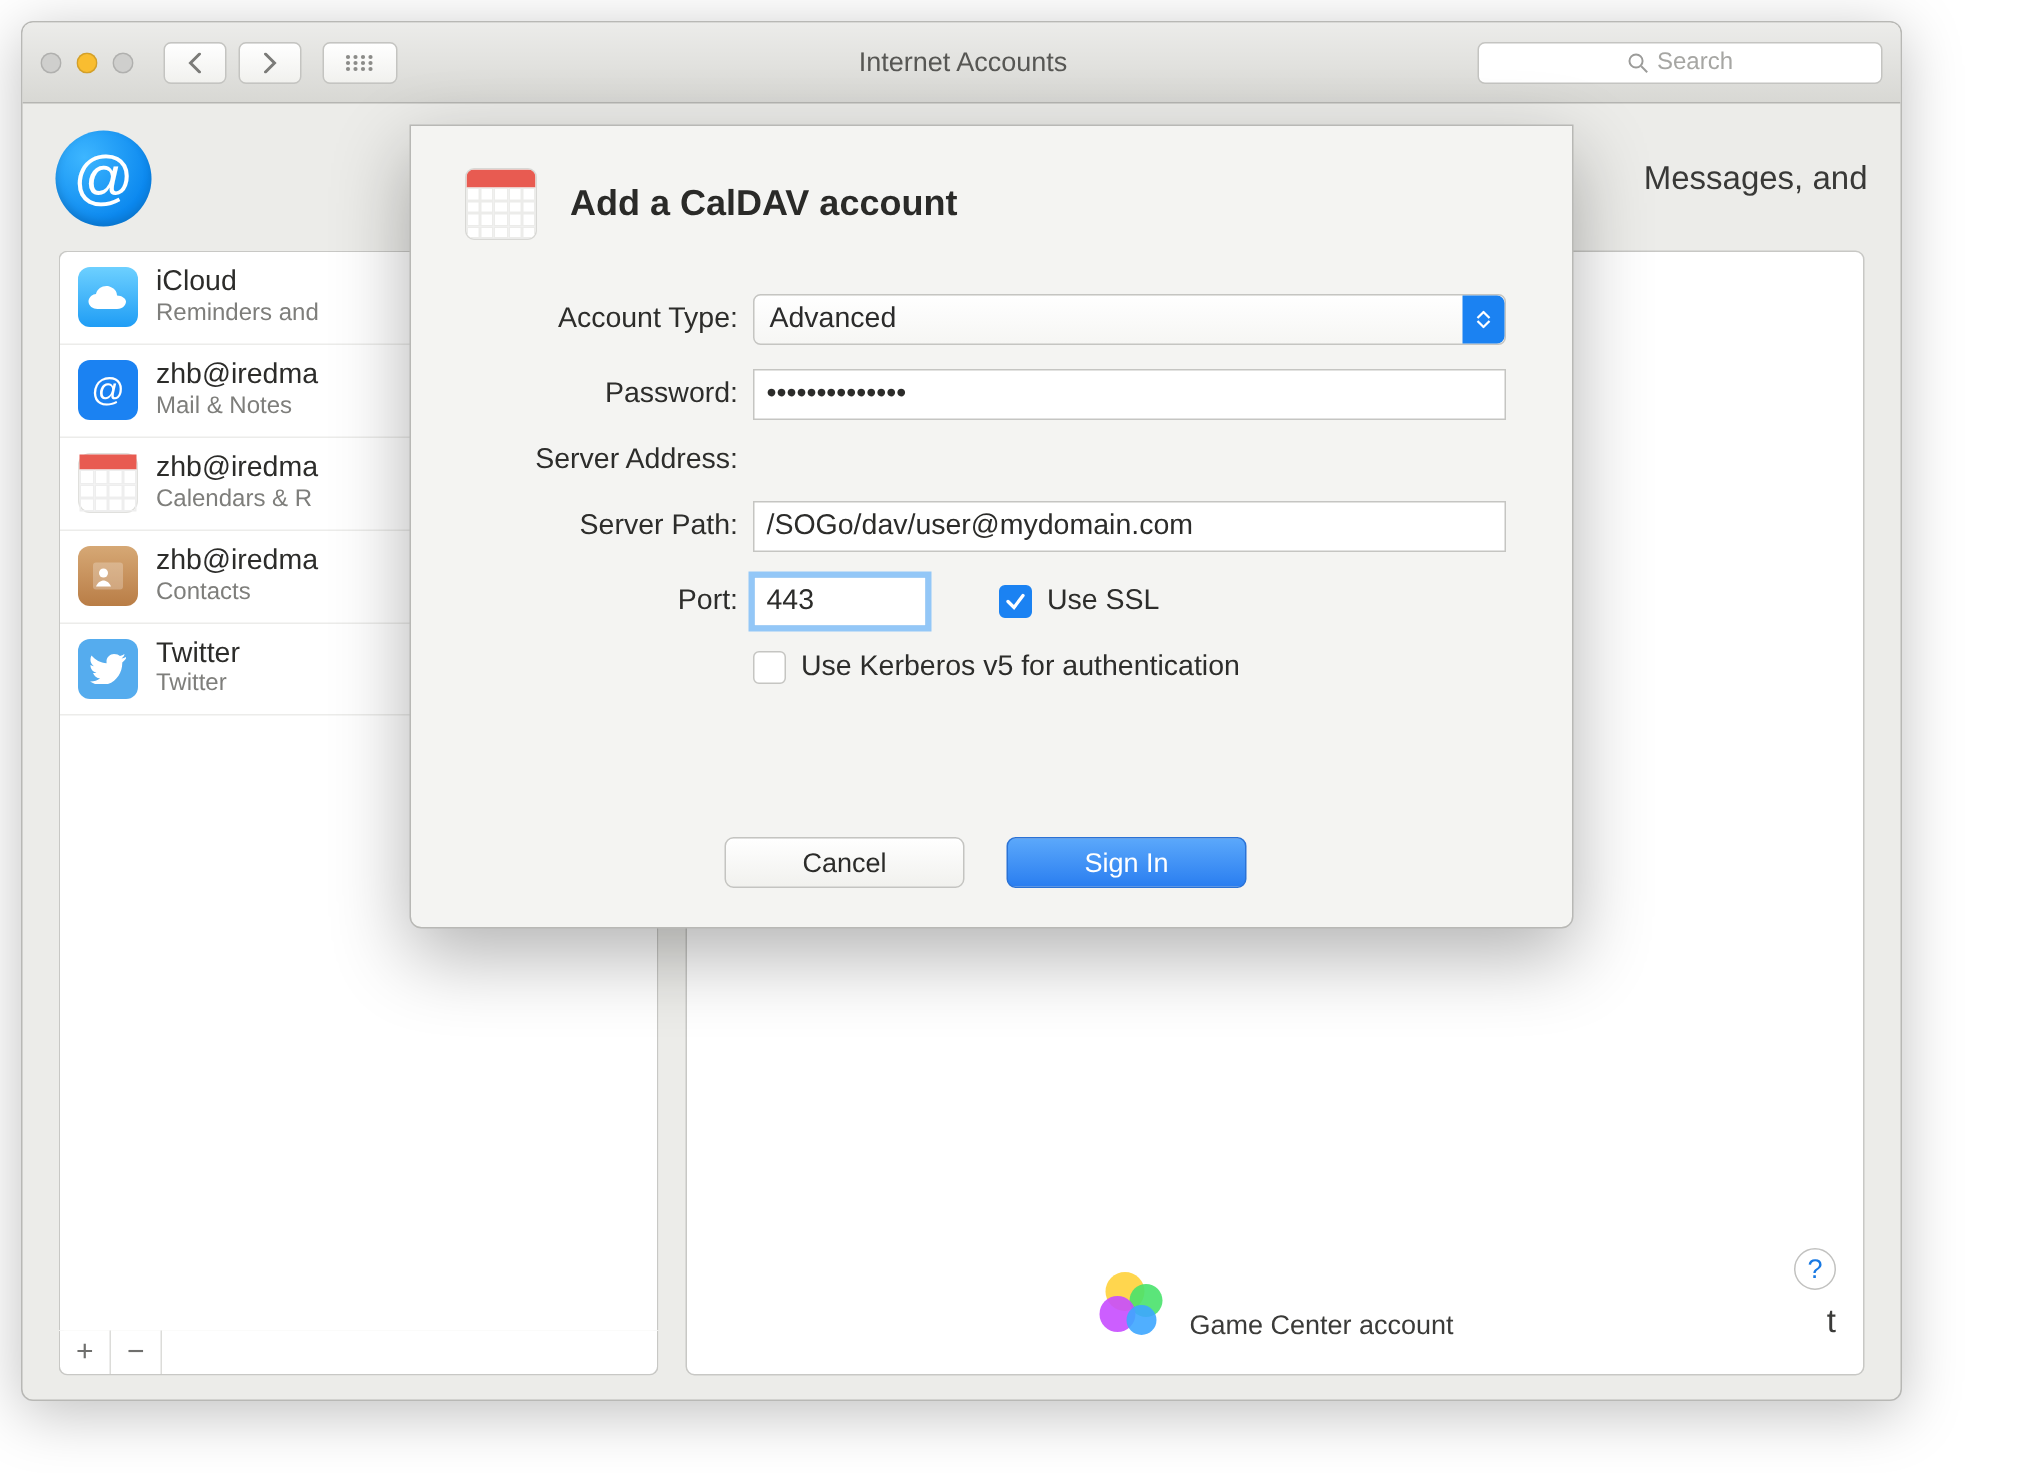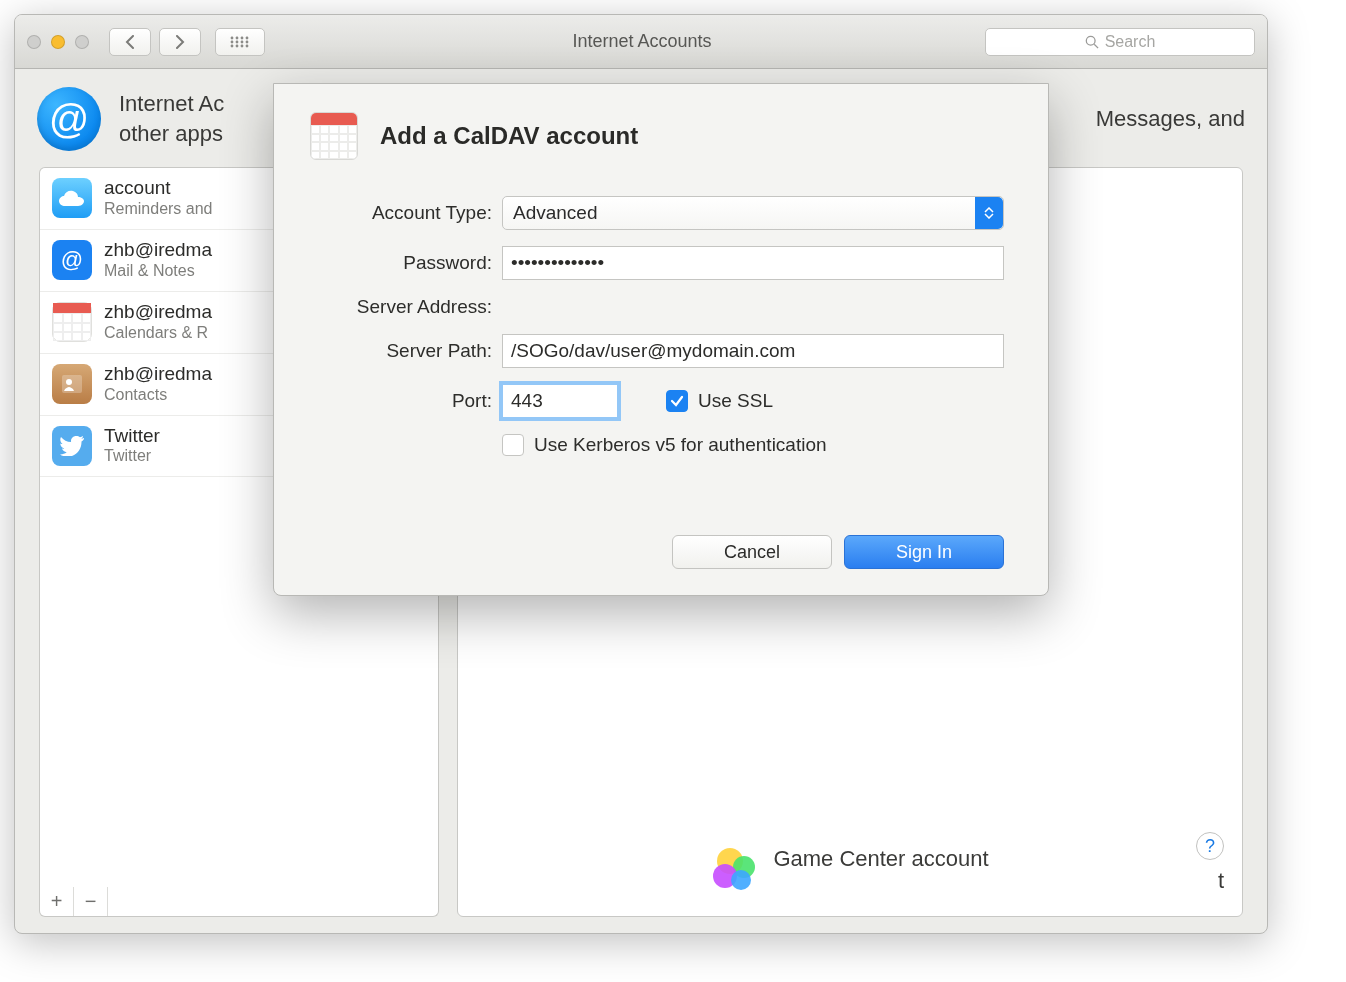--- a/index.html
+++ b/index.html
@@ -156,22 +156,22 @@
     border-radius: 6px;
     height: 100%;
     position: relative;
     display:flex;
     flex-direction:column;
     justify-content:flex-end;
     align-items:center;
     padding-bottom: 22px;
   }
   .gamecenter-row {
-    display:flex; align-items:flex-start; gap:14px;
-    font-size: 22px;
+    display:flex; align-items:flex-end; gap:14px;
+    font-size: 18px;
     color:#3b3b39;
   }
   .gc-icon {
     width: 48px; height:48px; position:relative;
   }
   .gc-icon span{ position:absolute; border-radius:50%; opacity:0.9;}
   .gc-a{width:26px;height:26px;background:#ffd23b;left:6px;top:2px;}
   .gc-b{width:22px;height:22px;background:#49e26b;left:22px;top:10px;}
   .gc-c{width:24px;height:24px;background:#c74dff;left:2px;top:18px;}
   .gc-d{width:20px;height:20px;background:#3da6ff;left:20px;top:24px;}
@@ -271,23 +271,23 @@
     display:inline-flex;align-items:center;justify-content:center;
     flex-shrink:0;
   }
   .mac-check.checked{
     background:#1b82f2; border-color:#1b82f2;
   }
   .mac-check.checked svg{width:14px;height:14px;}
   .check-row { display:flex; align-items:center; gap:10px; font-size:19px; color:#2d2d2b;}
   .dlg-buttons {
     display:flex;
-    justify-content:flex-end;
-    gap: 12px;
-    margin-top: 63px;
+    justify-content:center;
+    gap: 28px;
+    margin-top: 86px;
   }
   .mac-btn {
     min-width: 160px;
     height: 34px;
     border-radius: 6px;
     border:1px solid #c4c4c1;
     background: linear-gradient(#ffffff,#f1f1ee);
     font-size: 18px;
     color:#2c2c2a;
     display:flex;align-items:center;justify-content:center;
@@ -344,39 +344,35 @@
       <svg viewBox="0 0 16 16">
           <circle cx="6.5" cy="6.5" r="5" stroke="#9b9b99" stroke-width="1.5" fill="none"></circle>
           <line x1="10.5" y1="10.5" x2="15" y2="15" stroke="#9b9b99" stroke-width="1.5"></line>
         </svg>
       <span>Search</span>
     </div>
   </div>
 
   <div class="desc-row">
     <div class="at-icon">@</div>
-    <div>
-      <div class="desc-text">Internet Ac</div>
-      <div class="desc-text">other apps</div>
-    </div>
     <div class="desc-text" style="margin-left:auto">Messages, and</div>
   </div>
 
   <div class="body-area">
     <div class="sidebar-wrap">
       <div class="sidebar-list">
 
         <div class="account-row">
           <div class="acct-icon" style="background:linear-gradient(#6dd0ff,#1f9df5)">
             <svg width="28" height="18" viewBox="0 0 28 18">
                 <path d="M7 17c-3 0-6-2-6-5s3-5 5-5c1-4 5-6 9-5 3 1 5 3 5 6 3 0 6 2 6 4s-2 5-6 5z" fill="#fff"></path>
               </svg>
           </div>
           <div>
-            <div class="acct-name">account</div>
+            <div class="acct-name">iCloud</div>
             <div class="acct-sub">Reminders and</div>
           </div>
         </div>
 
         <div class="account-row">
           <div class="acct-icon" style="background:#1b82f2">@</div>
           <div>
             <div class="acct-name">zhb@iredma</div>
             <div class="acct-sub">Mail &amp; Notes</div>
           </div>

